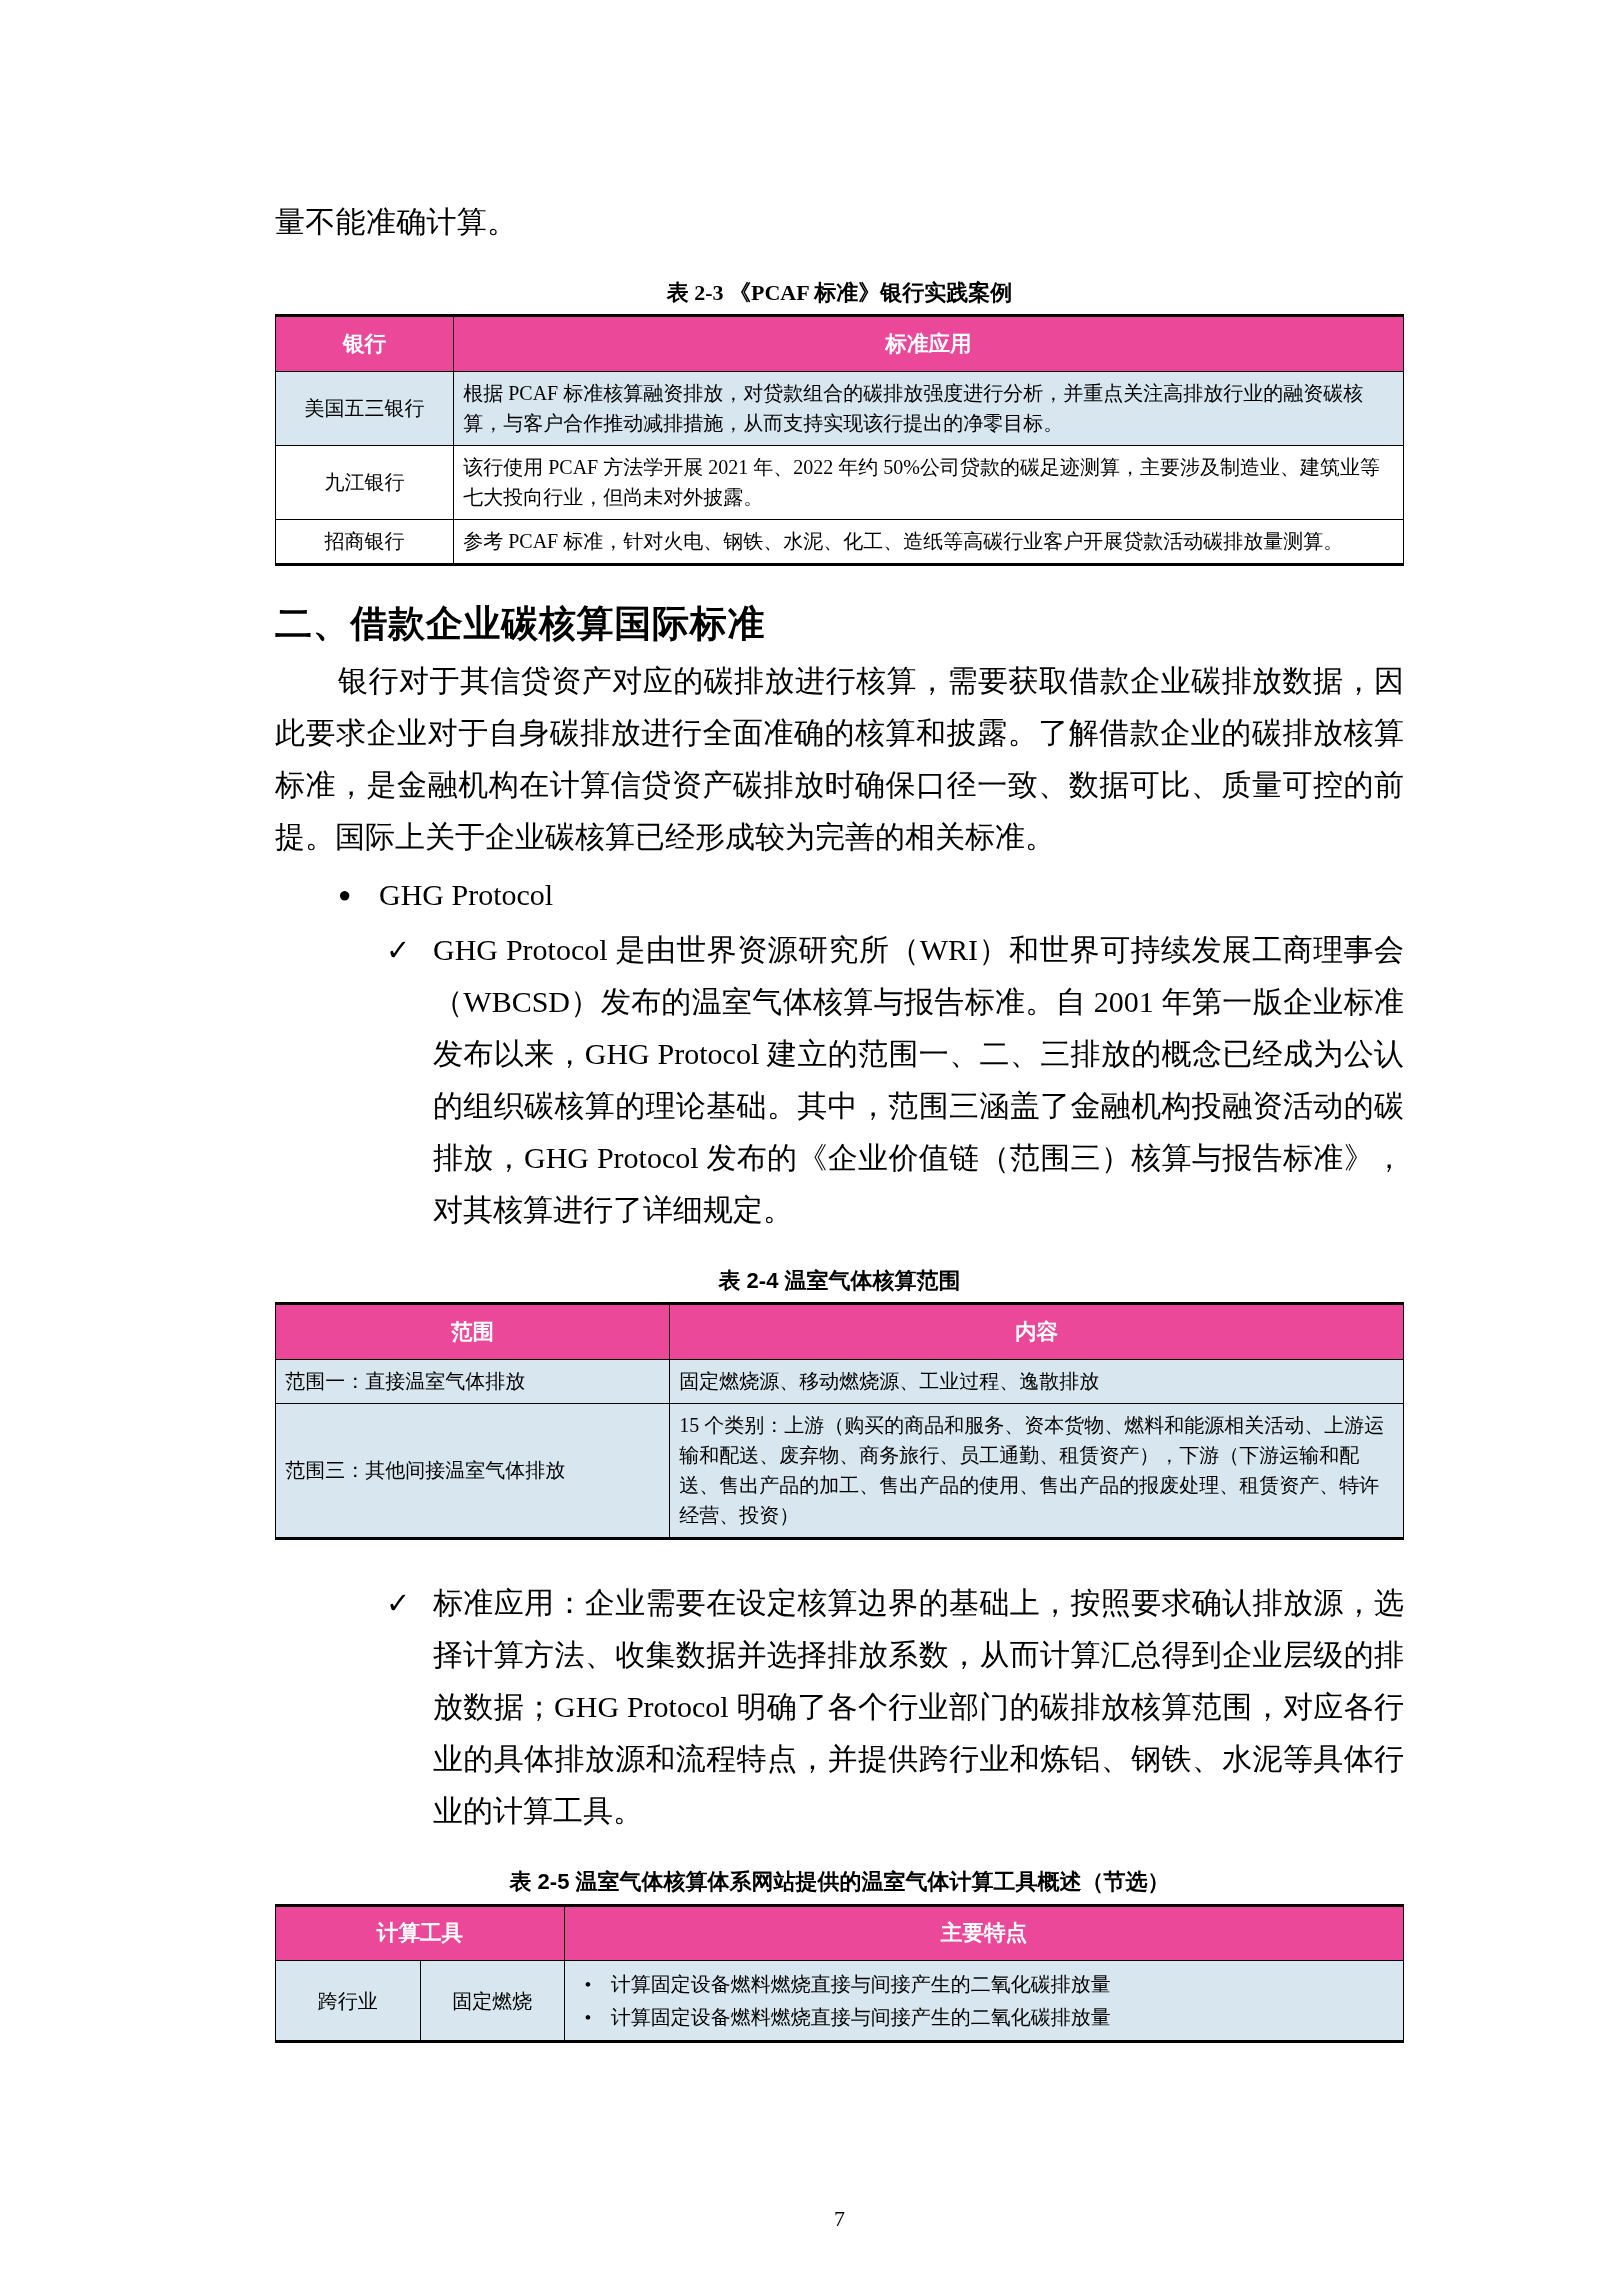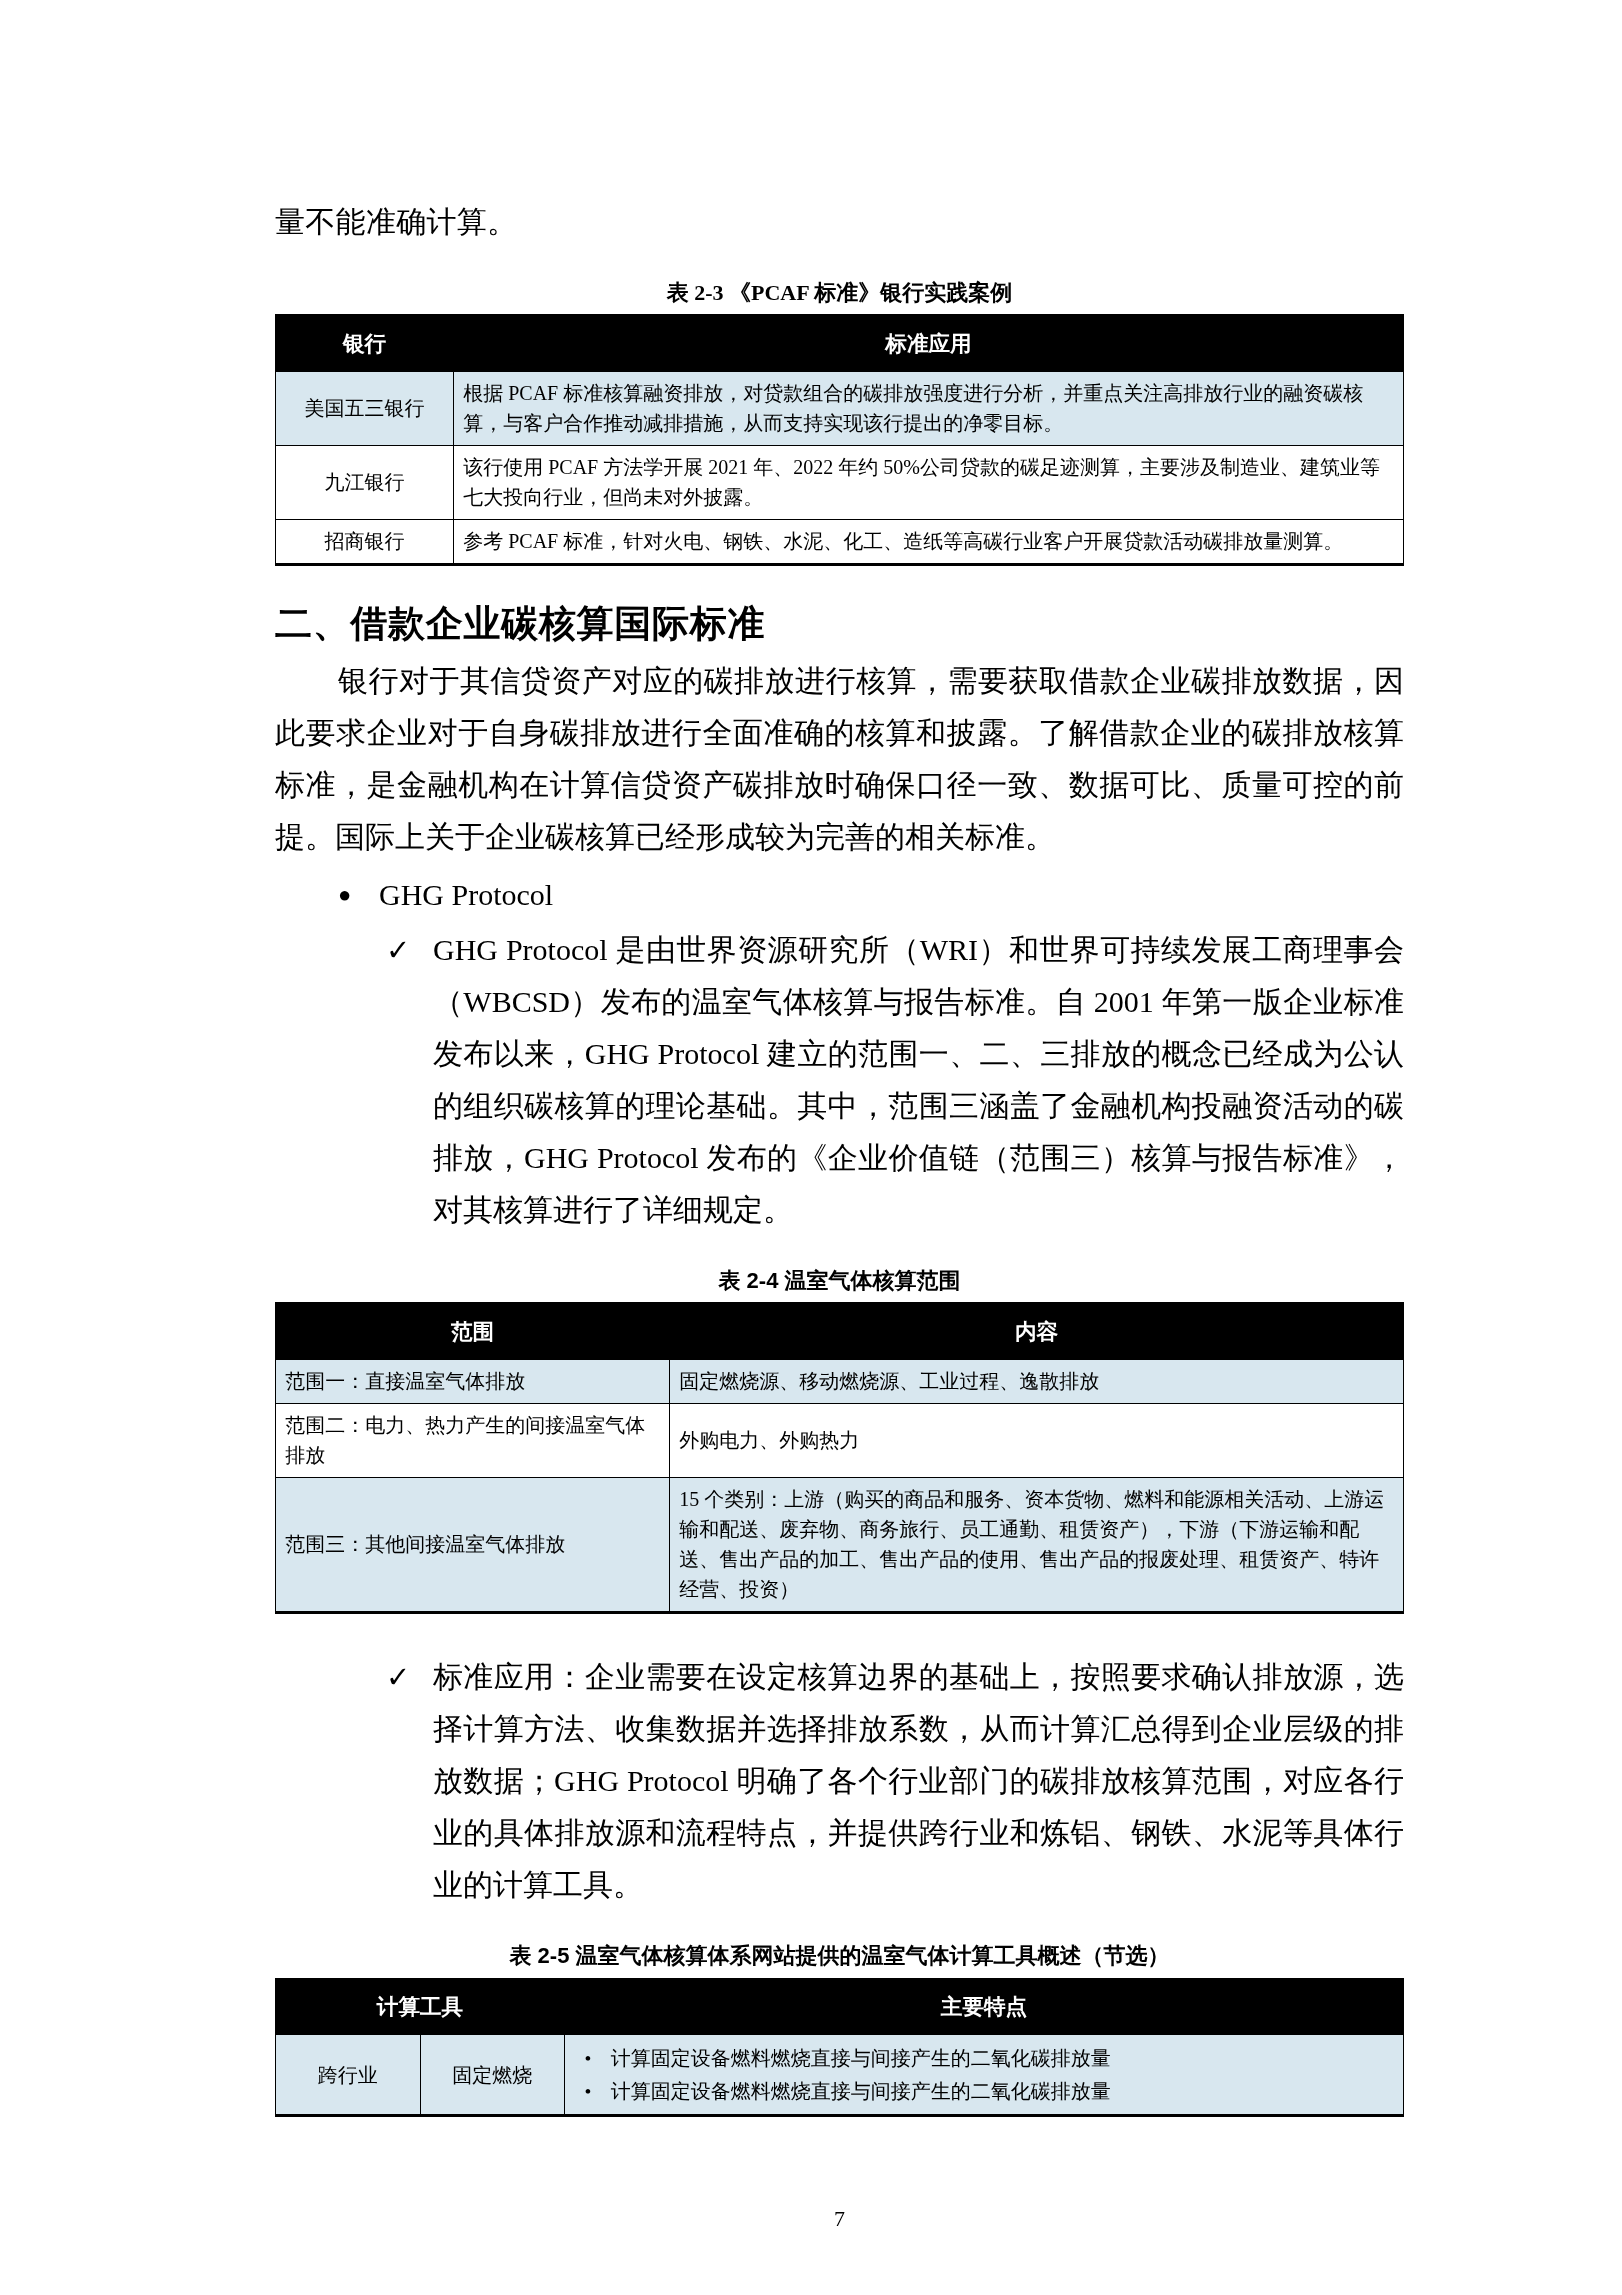--- a/index.html
+++ b/index.html
@@ -65,21 +65,21 @@
   }
   table.doc-table td, table.doc-table th {
     border: 1.3px solid #000;
     padding: 6.5px 9.2px;
     font-size: 20px;
     line-height: 30px;
     vertical-align: middle;
     font-family: "Liberation Serif", "DejaVu Serif", serif;
   }
   table.doc-table thead th {
-    background: #000000;
+    background: #ec4899;
     color: #ffffff;
     font-weight: bold;
     text-align: center;
     font-size: 21.6px;
     padding: 11.8px 6.5px;
     font-family: "Liberation Sans", "DejaVu Sans", sans-serif;
     border-color: #000;
   }
   td.c { text-align: center; }
   tr.alt td { background: #d8e7ef; }
@@ -221,24 +221,20 @@
     <thead>
       <tr>
         <th style="width:380px">范围</th>
         <th>内容</th>
       </tr>
     </thead>
     <tbody>
       <tr class="alt">
         <td>范围一：直接温室气体排放</td>
         <td>固定燃烧源、移动燃烧源、工业过程、逸散排放</td>
-      </tr>
-      <tr class="plain">
-        <td>范围二：电力、热力产生的间接温室气体排放</td>
-        <td>外购电力、外购热力</td>
       </tr>
       <tr class="alt">
         <td>范围三：其他间接温室气体排放</td>
         <td>15 个类别：上游（购买的商品和服务、资本货物、燃料和能源相关活动、上游运输和配送、废弃物、商务旅行、员工通勤、租赁资产），下游（下游运输和配送、售出产品的加工、售出产品的使用、售出产品的报废处理、租赁资产、特许经营、投资）</td>
       </tr>
     </tbody>
   </table>
 
   <div class="spacer-md"></div>
 

